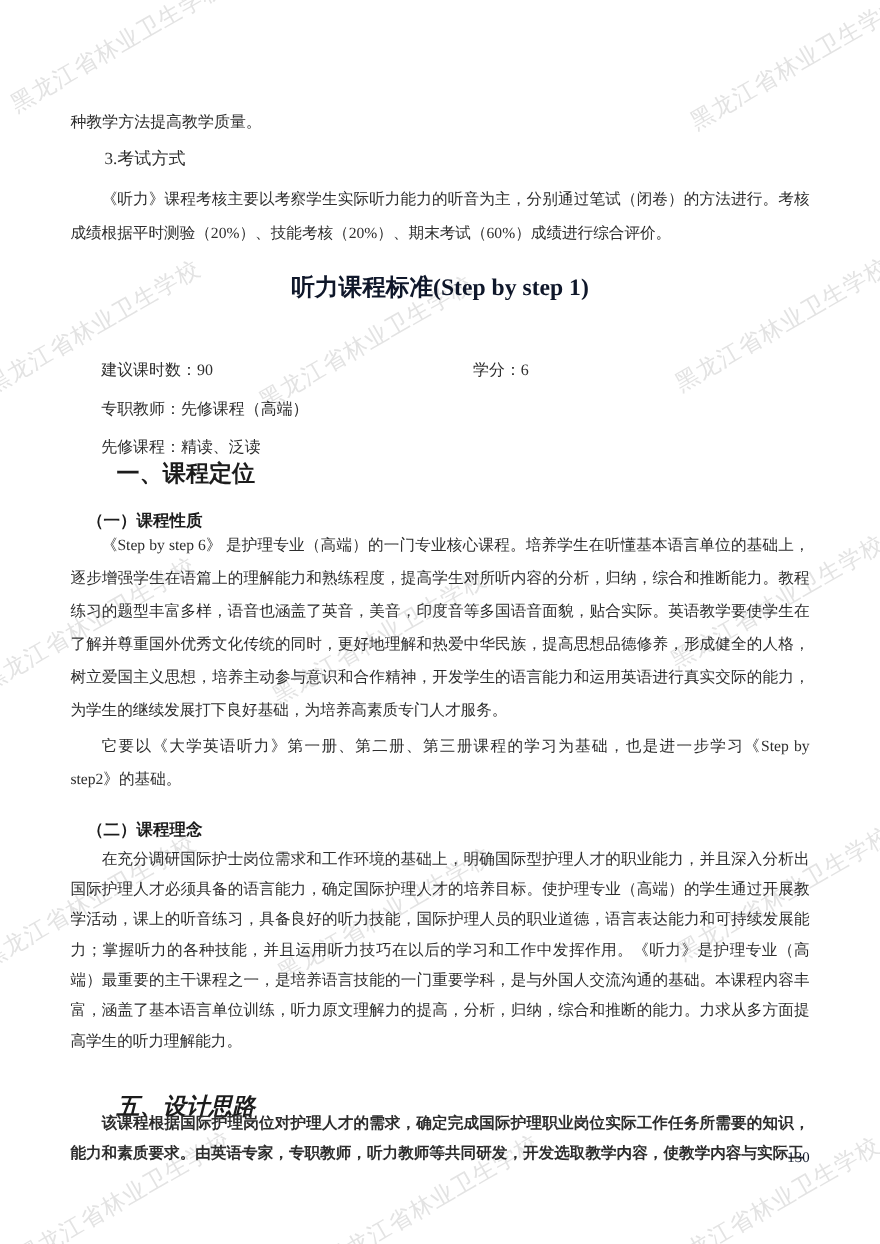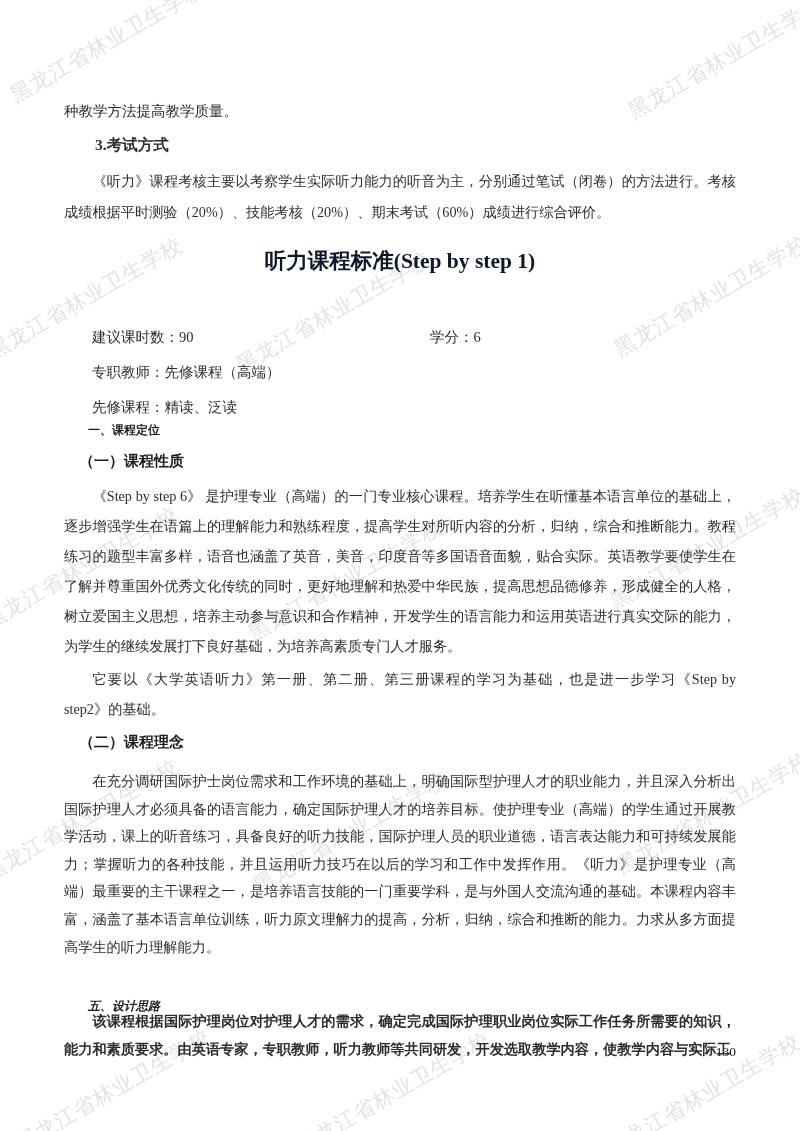--- a/index.html
+++ b/index.html
@@ -35,50 +35,51 @@
   .content > *{position:absolute;left:0;width:672px;margin:0;}
   .body-p{
     font-size:14.2px;
     line-height:30px;
     text-align:justify;
     text-align-last:left;
     text-indent:2em;
     color:#2d2d2d;
   }
   .para-cont{top:100px;font-size:14.5px;line-height:22px;text-indent:0;}
-  .heading-exam{top:134px;font-size:15.5px;line-height:22px;text-indent:2em;font-weight:700;}
+  .heading-exam{top:134px;font-size:15.5px;line-height:22px;text-indent:2em;font-weight:400;}
   .para-exam{top:166px;line-height:31px;}
   .doc-title{
     top:245px;
     font-size:21.5px;
     line-height:32px;
     font-weight:700;
     text-align:center;
     color:#0f172a;
   }
   .meta-row{font-size:14.5px;line-height:22px;}
   .meta-row .lbl,.meta-row .val{display:inline;}
   .meta-indent{padding-left:28px;margin-top:36px;}
   .meta-1{top:290px;}
   .meta-2{top:325px;}
   .meta-3{top:360px;}
   .meta-credits{position:absolute;left:366px;top:0;}
   .h2{
-    font-size:12px;
+    font-size:21px;
     line-height:22px;
     font-weight:700;
     color:#1c1c1c;
     text-indent:2em;
   }
   .h3{
     font-size:15px;
     line-height:22px;
     font-weight:700;
     color:#1c1c1c;
     text-indent:1em;
+    margin-top:13px;
   }
   .h2a{top:419px;}
   .h3a{top:450px;}
   .paraA{top:481px;line-height:30px;}
   .paraB{top:664px;line-height:30px;}
   .h3b{top:731px;}
   .paraC{top:768px;line-height:27.6px;}
   .h2b{top:995px;font-style:italic;}
   .paraD{top:1008px;line-height:27.6px;font-weight:bold;}
   .page-number{

